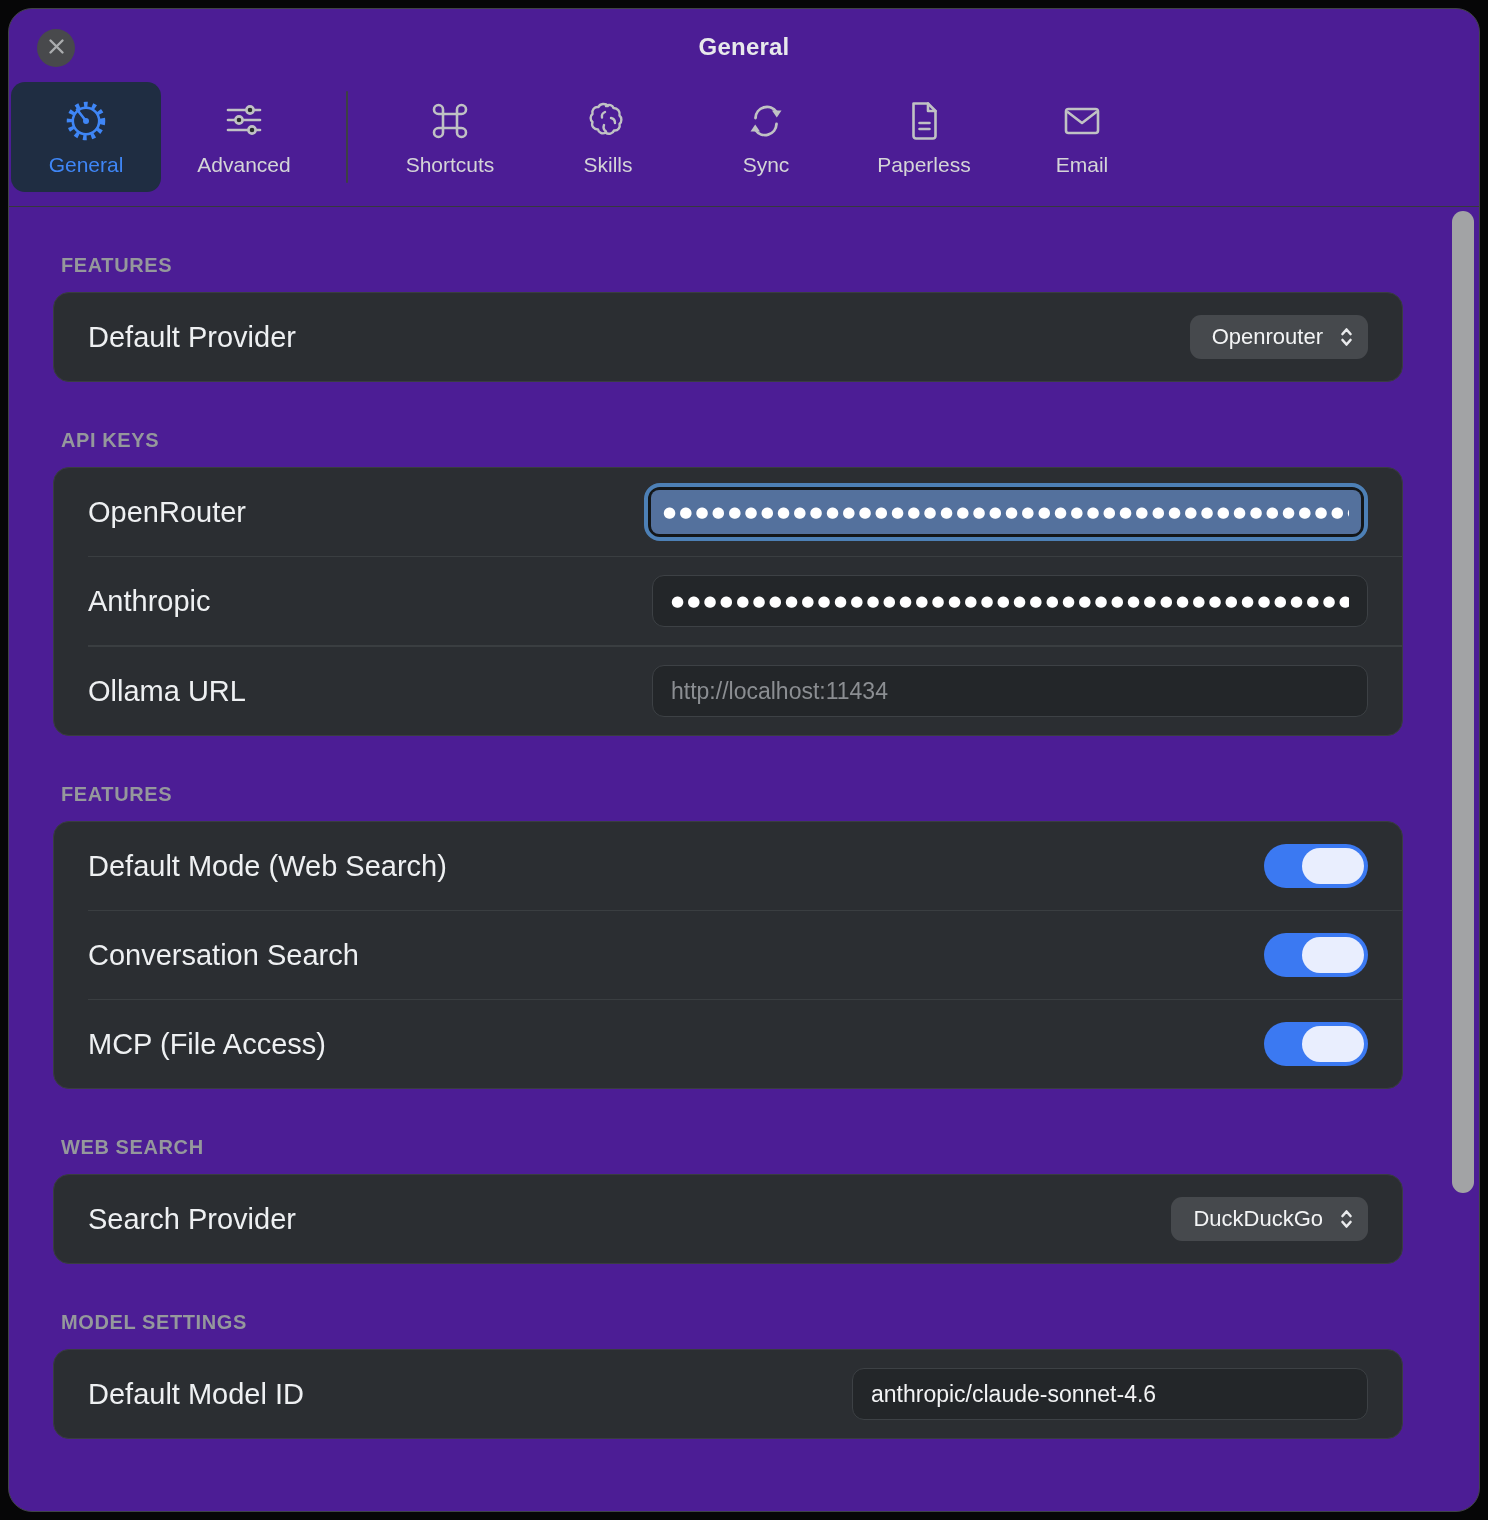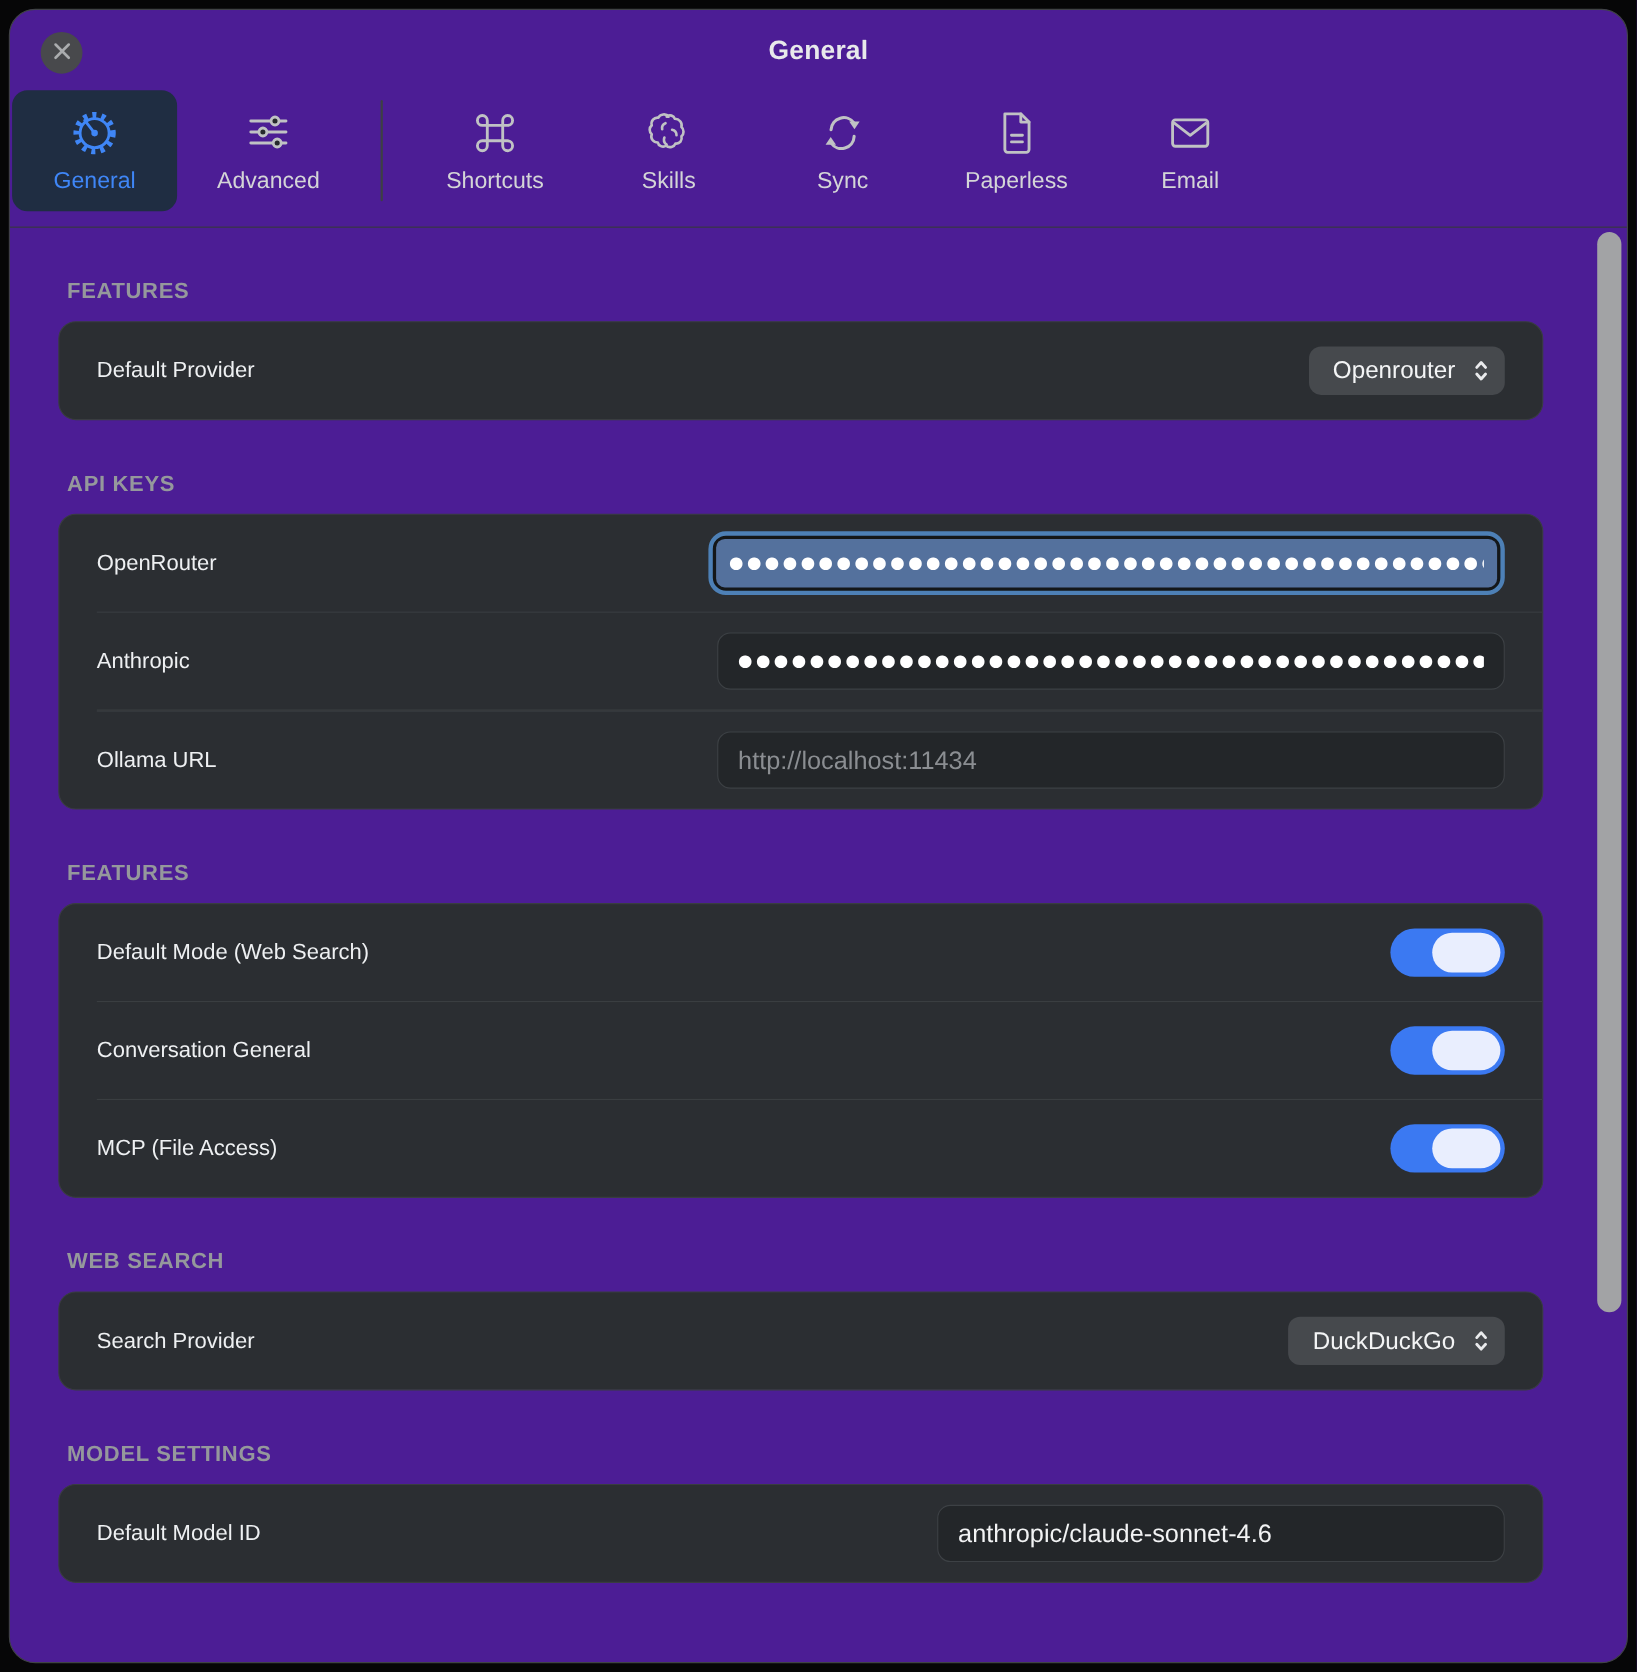--- a/index.html
+++ b/index.html
@@ -52,21 +52,21 @@
     background:#2b2e32;
     border:1px solid #393d40;
     border-radius:16px;
     overflow:hidden;
   }
   .row {
     display:flex; align-items:center; justify-content:space-between;
     height:88px; padding:0 34px;
   }
   .divider { height:1px; background:#3a3e41; margin-left:34px; }
-  .rlabel { font-size:20px; color:#eef0f2; }
+  .rlabel { font-size:29px; color:#eef0f2; }
 
   .select {
     display:flex; align-items:center; gap:16px;
     background:#46494d; border:none; border-radius:11px;
     height:44px; padding:0 14px 0 22px;
     font-family:inherit; font-size:22px; color:#f3f4f5; cursor:default;
   }
   .select .chev { display:flex; }
 
   .key-input {
@@ -244,21 +244,21 @@
     <div class="section-h">FEATURES</div>
     <div class="card">
       <div class="row">
         <span class="rlabel">Default Mode (Web Search)</span>
         <div class="toggle on">
             <div class="knob"></div>
           </div>
       </div>
       <div class="divider"></div>
       <div class="row">
-        <span class="rlabel">Conversation General</span>
+        <span class="rlabel">Conversation Search</span>
         <div class="toggle on">
             <div class="knob"></div>
           </div>
       </div>
       <div class="divider"></div>
       <div class="row">
         <span class="rlabel">MCP (File Access)</span>
         <div class="toggle on">
             <div class="knob"></div>
           </div>

